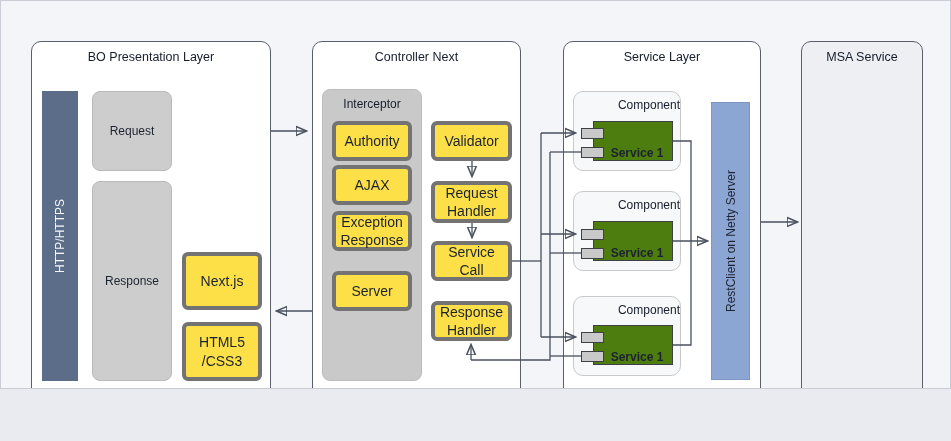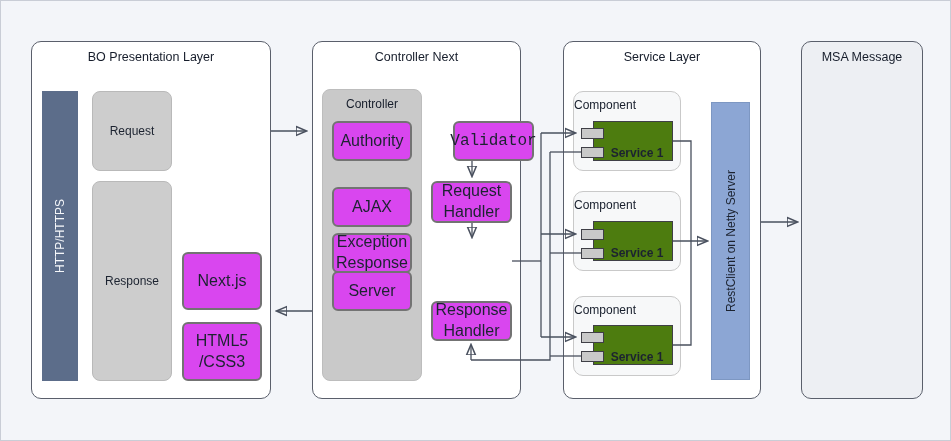--- a/index.html
+++ b/index.html
@@ -1,18 +1,18 @@
 <!DOCTYPE html>
 <html><head>
 <meta charset="utf-8">
 <style>
   html,body{margin:0;padding:0;background:#e9ebf0;}
   #canvas{
     position:relative;
-    width:951px;height:441px;
+    width:951px;height:389px;
     background:#f3f5f9;
     border:1px solid #c9cdd6;
     box-sizing:border-box;
     font-family:"Liberation Sans","DejaVu Sans",sans-serif;
     color:#1c2330;
     overflow:hidden;
   }
   .layer{
     position:absolute;
     background:#ffffff;
@@ -42,26 +42,26 @@
     position:absolute;
     background:#cdcdcd;
     border:1px solid #b9b9b9;
     border-radius:8px;
     box-sizing:border-box;
     display:flex;align-items:center;justify-content:center;
     text-align:center;font-size:12px;
   }
   .lite-box{
     position:absolute;
-    background:#d946ef;
-    border:2px solid #737373;
+    background:#fde047;
+    border:4px solid #737373;
     border-radius:6px;
     box-sizing:border-box;
     display:flex;flex-direction:column;align-items:center;justify-content:center;
-    text-align:center;font-size:16px;line-height:1.3;
+    text-align:center;font-size:14px;line-height:1.3;
   }
   .lite-box span:empty{display:none;}
   .container-gray{
     position:absolute;
     background:#c9c9c9;
     border:1px solid #bdbdbd;
     border-radius:8px;
     box-sizing:border-box;
   }
   .container-title{
@@ -70,21 +70,21 @@
   }
   .component{
     position:absolute;
     background:#f7f8f9;
     border:1px solid #c9c9c9;
     border-radius:10px;
     box-sizing:border-box;
   }
   .component-title{
     position:absolute;left:0;right:0;top:6px;
-    text-align:left;font-size:12px;color:#161d2b;
+    text-align:right;font-size:12px;color:#161d2b;
   }
   .service-box{
     position:absolute;
     background:#4d7c0f;
     border:1px solid #3f3f46;
     box-sizing:border-box;
     display:flex;align-items:flex-end;justify-content:center;
     padding-left:8px;
     font-size:12px;
     font-weight:bold;
@@ -130,43 +130,47 @@
   </div>
   <div class="lite-box" style="left:181px;top:321px;width:80px;height:59px;">
     <span>HTML5</span>
     <span>/CSS3</span>
   </div>
 
   <div class="layer" style="left:311px;top:40px;width:209px;height:358px;">
     <div class="layer-title">Controller Next</div>
   </div>
   <div class="container-gray" style="left:321px;top:88px;width:100px;height:292px;">
-    <div class="container-title">Controller</div>
+    <div class="container-title">Interceptor</div>
   </div>
   <div class="lite-box" style="left:331px;top:120px;width:80px;height:40px;">
     <span>Authority</span>
   </div>
-  <div class="lite-box" style="left:331px;top:186px;width:80px;height:40px;text-align:right;">
+  <div class="lite-box" style="left:331px;top:164px;width:80px;height:40px;text-align:right;">
     <span>AJAX</span>
   </div>
-  <div class="lite-box" style="left:331px;top:232px;width:80px;height:40px;">
+  <div class="lite-box" style="left:331px;top:210px;width:80px;height:40px;">
     <span>Exception</span>
     <span>Response</span>
   </div>
   <div class="lite-box" style="left:331px;top:270px;width:80px;height:40px;">
     <span>Server</span>
   </div>
 
-  <div class="lite-box" style="left:452px;top:120px;width:81px;height:40px;font-family:Liberation Mono, monospace;">
+  <div class="lite-box" style="left:430px;top:120px;width:81px;height:40px;">
     <span>Validator</span>
   </div>
   <div class="lite-box" style="left:430px;top:180px;width:81px;height:42px;">
     <span>Request</span>
     <span>Handler</span>
   </div>
+  <div class="lite-box" style="left:430px;top:240px;width:81px;height:40px;">
+    <span>Service</span>
+    <span>Call</span>
+  </div>
   <div class="lite-box" style="left:430px;top:300px;width:81px;height:40px;">
     <span>Response</span>
     <span>Handler</span>
   </div>
 
   <div class="layer" style="left:562px;top:40px;width:198px;height:358px;">
     <div class="layer-title">Service Layer</div>
   </div>
 
   <div class="component" style="left:572px;top:90px;width:108px;height:80px;">
@@ -194,21 +198,21 @@
     <span>Service 1</span>
   </div>
   <div class="tab" style="left:580px;top:331px;"></div>
   <div class="tab" style="left:580px;top:350px;"></div>
 
   <div class="vbar" style="left:710px;top:101px;width:39px;height:278px;background:#8ca6d4;border:1px solid #7d97c2;">
     <span class="vtext" style="color:#1c2330;">RestClient on Netty Server</span>
   </div>
 
   <div class="layer" style="left:800px;top:40px;width:122px;height:358px;background:#edeff3;">
-    <div class="layer-title">MSA Message</div>
+    <div class="layer-title">MSA Service</div>
   </div>
 
   <svg id="wires" width="951" height="441" viewBox="0 0 951 441">
     <defs>
       <marker id="ar" viewBox="0 0 10 10" refX="8.5" refY="5" markerWidth="9" markerHeight="9" orient="auto-start-reverse">
         <path d="M0 1.2 L9 5 L0 8.8 z" fill="#49505e" stroke="none"></path>
       </marker>
     </defs>
 
     <path d="M270 130 H305" marker-end="url(#ar)"></path>

